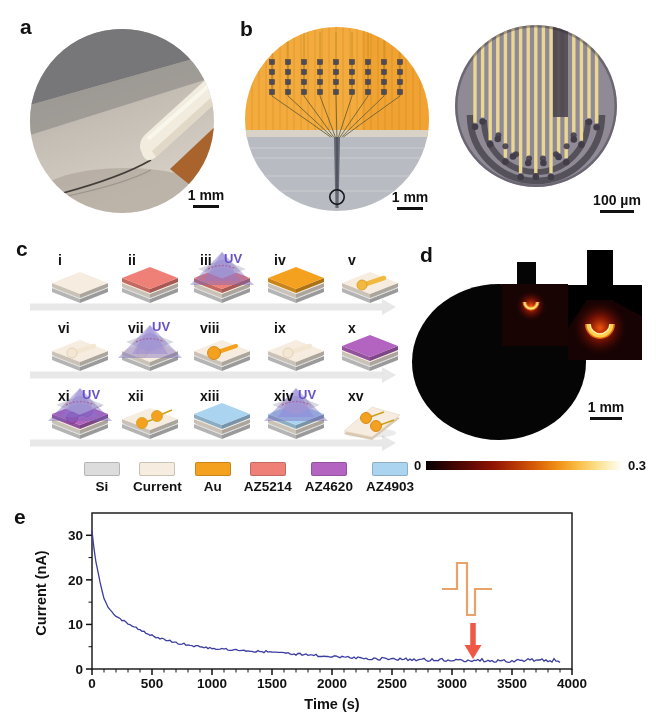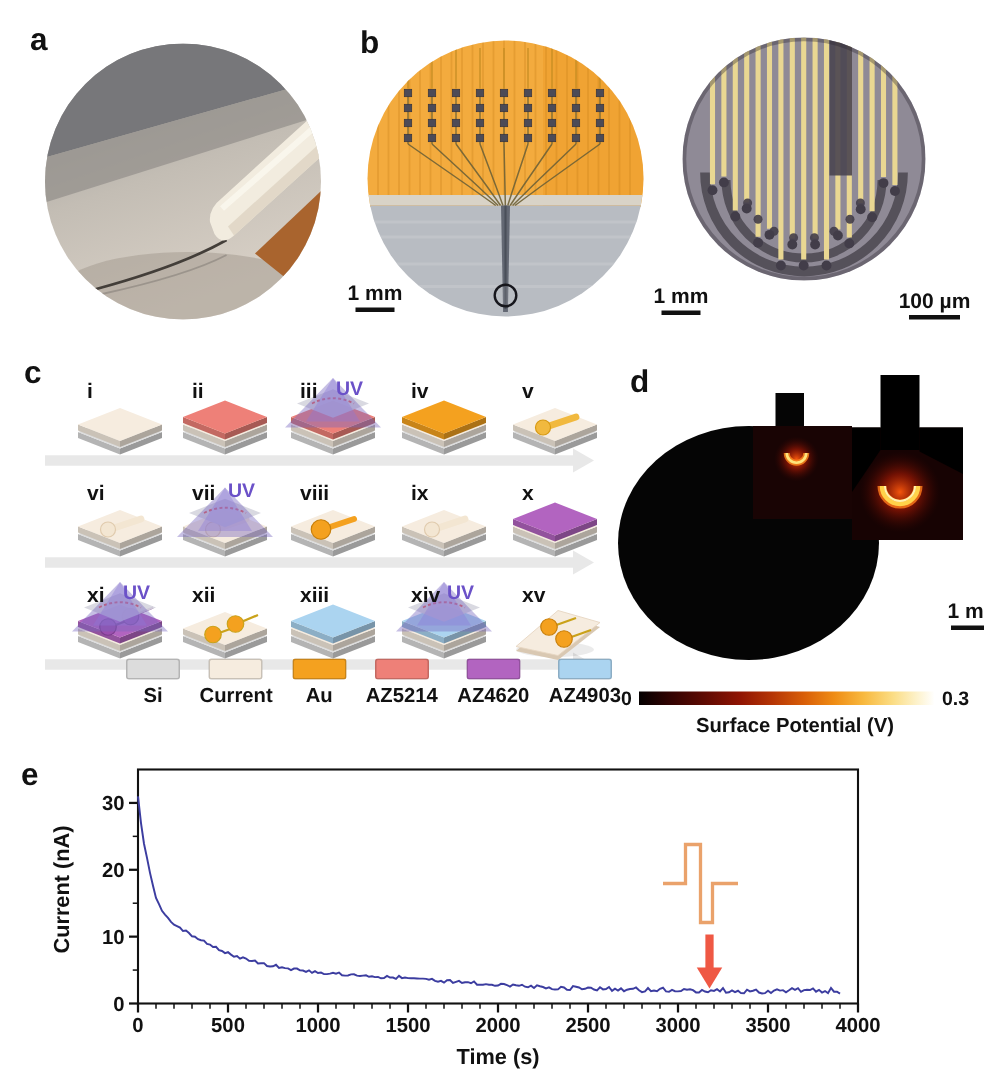--- a/index.html
+++ b/index.html
@@ -1,20 +1,20 @@
 <!DOCTYPE html>
 <html><head>
 <meta charset="utf-8">
 <style>
   html,body{margin:0;padding:0;background:#fff;}
   .fig{position:relative;width:656px;height:721px;background:#fff;overflow:hidden;
        font-family:"Liberation Sans",sans-serif;color:#111;}
   .abs{position:absolute;}
   .plabel{position:absolute;font-weight:bold;font-size:21px;line-height:1;}
-  .scale{position:absolute;text-align:center;font-weight:bold;font-size:14px;line-height:1.1;margin-left:44px;}
+  .scale{position:absolute;text-align:center;font-weight:bold;font-size:14px;line-height:1.1;}
   .scale-line{height:2.5px;background:#111;margin:2px auto 0;}
   .cb-row{display:flex;align-items:center;gap:5px;}
   .cb-num{font-weight:bold;font-size:13px;}
   .cb-bar{flex:1;height:9px;
     background:linear-gradient(90deg,#040000 0%,#300302 10%,#5e0a02 22%,#8f1403 34%,#b53505 45%,
       #d95f08 56%,#ef8c14 66%,#f8b93f 76%,#fbdd85 86%,#fdf2cb 94%,#ffffff 100%);}
   .cb-label{text-align:center;font-weight:bold;font-size:13.5px;margin-top:3px;}
   #legend{display:flex;justify-content:space-between;}
   .lg-item{display:flex;flex-direction:column;align-items:center;}
   .sw{width:34px;height:12px;border-radius:2px;border:1px solid rgba(0,0,0,.18);}
@@ -227,21 +227,21 @@
         <circle cx="101" cy="129.1769145362398" r="3" fill="#423d49" opacity="0.9"></circle>
         <circle cx="87.94592710667722" cy="133.45307910843948" r="3" fill="#423d49" opacity="0.9"></circle>
         <circle cx="74.05407289332278" cy="133.45307910843948" r="3" fill="#423d49" opacity="0.9"></circle>
         <circle cx="61.00000000000001" cy="129.1769145362398" r="3" fill="#423d49" opacity="0.9"></circle>
         <circle cx="50.358222275240884" cy="121.14035394871541" r="3" fill="#423d49" opacity="0.9"></circle>
         <circle cx="43.412295168563666" cy="110.31272515972408" r="3" fill="#423d49" opacity="0.9"></circle>
         <rect x="98" y="0" width="15" height="92" fill="#4a4550" opacity="0.9"></rect>
         <circle cx="81" cy="81" r="80" fill="none" stroke="rgba(40,35,45,.35)" stroke-width="3"></circle>
       </g>
   </svg>
-  <div class="scale" style="left:546px;top:193px;width:66px">
+  <div class="scale" style="left:584px;top:193px;width:66px">
     <span>100 µm</span>
     <div class="scale-line" style="width:34px"></div>
   </div>
 
   <div id="panel-c" class="abs" style="left:0;top:0">
       <svg id="crow0" width="390" height="74" class="abs" style="left:18px;top:250px">
         <line x1="12" y1="57" x2="364" y2="57" stroke="#e8e8e8" stroke-width="7"></line>
         <polygon points="364,49 364,65 378,57" fill="#e8e8e8"></polygon>
         <g transform="translate(30,0)">
           <polygon points="4,38 32,49 32,53 4,42" fill="rgb(180,180,180)"></polygon>
@@ -441,21 +441,21 @@
           <polygon points="6,48 34,24 62,32 34,54" fill="#d9c8b2"></polygon>
           <polygon points="6,45 34,21 62,29 34,51" fill="#f6ecdf" stroke="#e6d6c2" stroke-width="0.6"></polygon>
           <line x1="32" y1="31" x2="46" y2="26" stroke="#caa21a" stroke-width="1.5"></line>
           <line x1="42" y1="39" x2="56" y2="34" stroke="#caa21a" stroke-width="1.5"></line>
           <circle cx="28" cy="32" r="5.5" fill="#f4a11f" stroke="#c87f0a" stroke-width="0.8"></circle>
           <circle cx="38" cy="40" r="5.5" fill="#f4a11f" stroke="#c87f0a" stroke-width="0.8"></circle>
           <text x="10" y="15" fill="#111" style="font:bold 14px &quot;Liberation Sans&quot;,sans-serif">xv</text>
         </g>
       </svg>
     </div>
-  <div id="legend" class="abs" style="left:84px;top:439px;width:330px">
+  <div id="legend" class="abs" style="left:84px;top:462px;width:330px">
       <div class="lg-item">
         <div class="sw" style="background: rgb(220, 220, 220);"></div>
         <div class="lg-lab">Si</div>
       </div>
       <div class="lg-item">
         <div class="sw" style="background: rgb(246, 236, 223);"></div>
         <div class="lg-lab">Current</div>
       </div>
       <div class="lg-item">
         <div class="sw" style="background: rgb(244, 161, 31);"></div>
@@ -502,21 +502,20 @@
     <span>1 mm</span>
     <div class="scale-line" style="width:32px"></div>
   </div>
 
   <div class="abs" style="left:414px;top:458px;width:232px">
     <div class="cb-row">
       <span class="cb-num">0</span>
       <div class="cb-bar"></div>
       <span class="cb-num">0.3</span>
     </div>
-    <div class="cb-label">Surface Potential (V)</div>
   </div>
 
   <svg class="abs" style="left:0;top:505px" width="656" height="216" id="chart">
     <g id="axes">
         <rect x="92" y="8" width="480" height="156" fill="none" stroke="#111" stroke-width="1.4"></rect>
         <line x1="104" y1="164" x2="104" y2="167.5" stroke="#111" stroke-width="1"></line>
         <line x1="116" y1="164" x2="116" y2="167.5" stroke="#111" stroke-width="1"></line>
         <line x1="128" y1="164" x2="128" y2="167.5" stroke="#111" stroke-width="1"></line>
         <line x1="140" y1="164" x2="140" y2="167.5" stroke="#111" stroke-width="1"></line>
         <line x1="164" y1="164" x2="164" y2="167.5" stroke="#111" stroke-width="1"></line>

